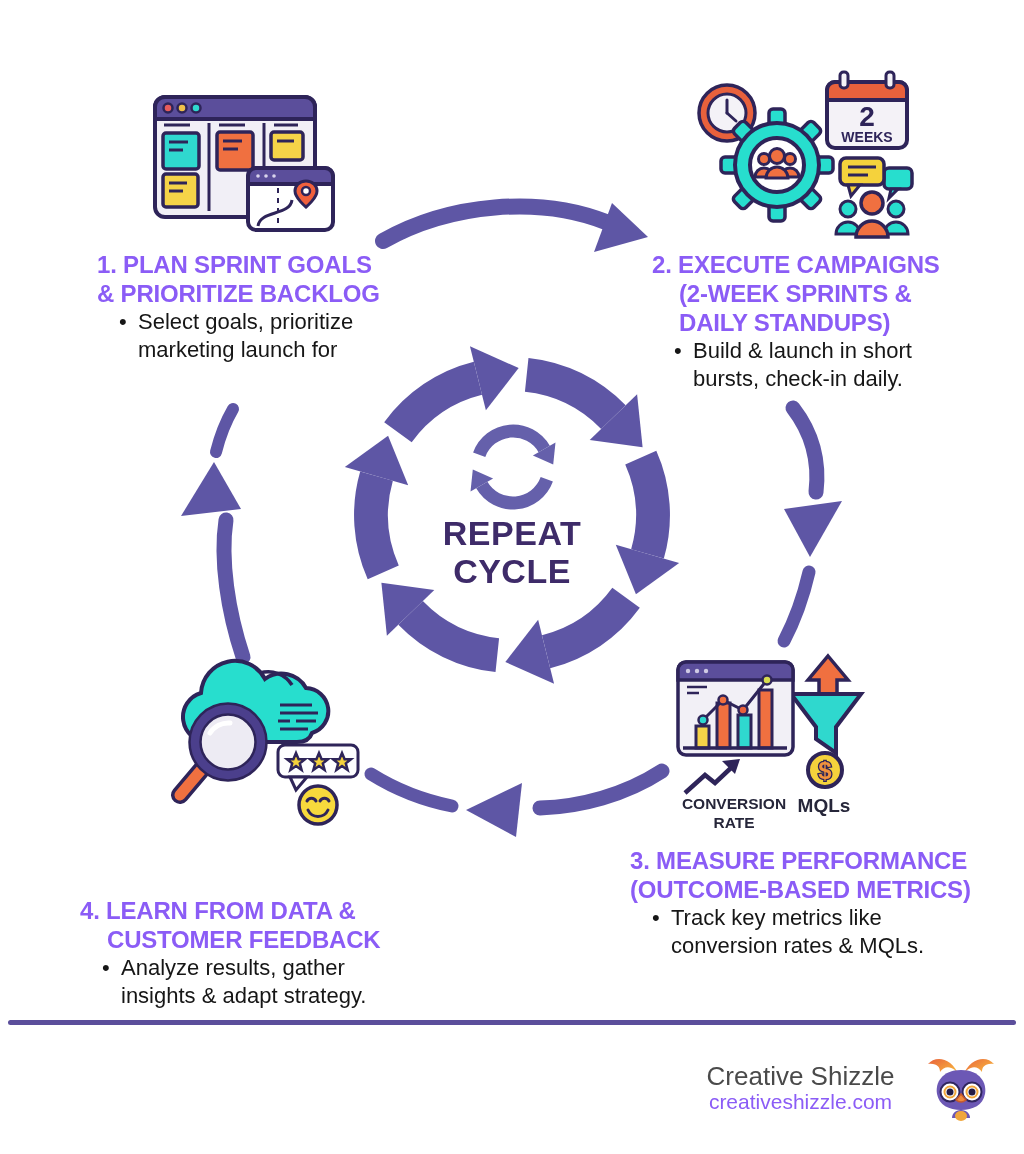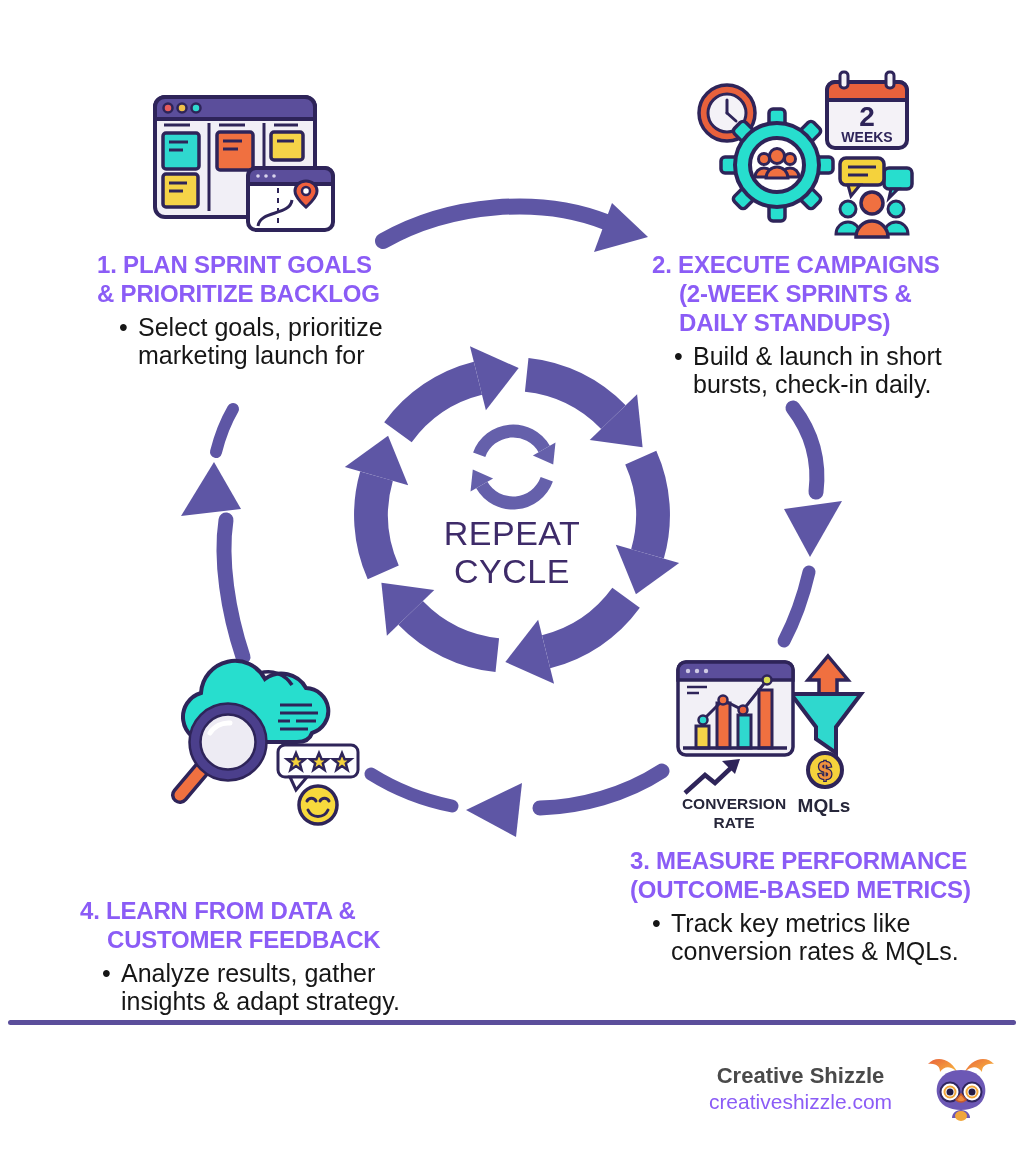--- a/index.html
+++ b/index.html
@@ -4,31 +4,31 @@
 <style>
   html,body{margin:0;padding:0;background:#fff}
   .canvas{position:relative;width:1024px;height:1154px;background:#ffffff;overflow:hidden;
           font-family:"Liberation Sans",sans-serif;color:#121212}
   svg{display:block}
   .abs{position:absolute}
   
   .step{position:absolute}
   .step .title{font-size:24px;font-weight:bold;line-height:29px;letter-spacing:-0.2px;color:#8b5cf6}
   .step .title .indent{padding-left:27px}
-  .bullets{margin-top:5px;font-size:25px;line-height:28px;color:#161616}
+  .bullets{font-size:22px;line-height:28px;color:#161616}
   .bullet-line{padding-left:41px}
   .bullet-first{position:relative}
   .bullet-first::before{content:"\2022";position:absolute;left:22px;top:0}
   
   .center-label{position:absolute;left:362px;top:514px;width:300px;text-align:center;
-                font-size:34px;font-weight:normal;line-height:38px;color:#3E2B69;letter-spacing:0.5px}
+                font-size:34px;font-weight:bold;line-height:38px;color:#3E2B69;letter-spacing:0.5px}
   
   .divider{position:absolute;left:8px;right:8px;top:1020px;height:5px;background:#5B4E9B;border-radius:3px}
   .footer-text{position:absolute;left:688px;top:1062px;width:225px;text-align:center}
-  .brand{font-size:22px;font-weight:bold;color:#4A4A4A;line-height:28px}
+  .brand{font-size:26px;font-weight:normal;color:#4A4A4A;line-height:28px}
   .site{font-size:21px;color:#8b5cf6;line-height:24px}
 </style>
 </head>
 <body>
 
 <div class="canvas">
 
   <svg class="abs" style="left:0;top:0" width="1024" height="1154" viewBox="0 0 1024 1154">
     <g fill="#5E56A5" stroke="#5E56A5" stroke-linecap="round" fill-rule="nonzero">
 

